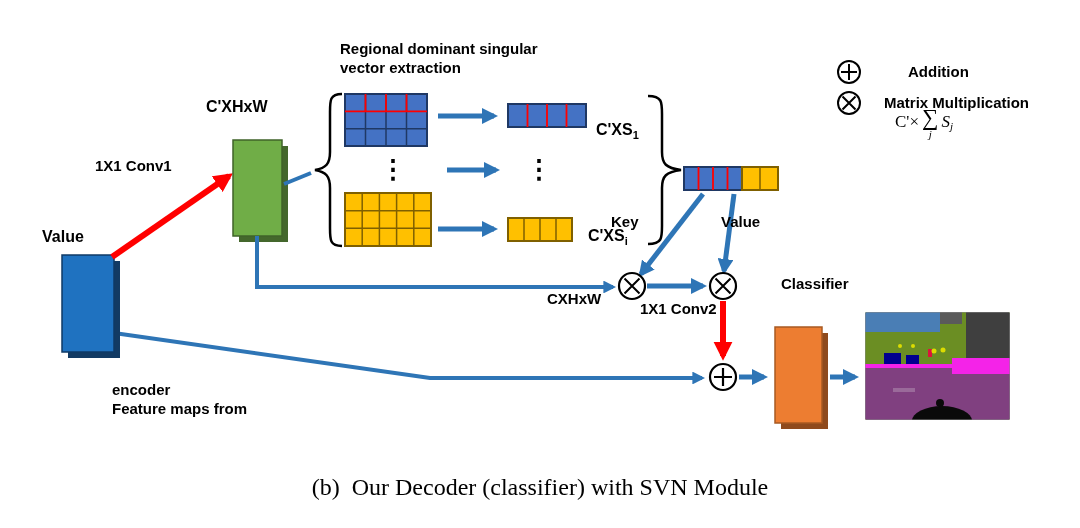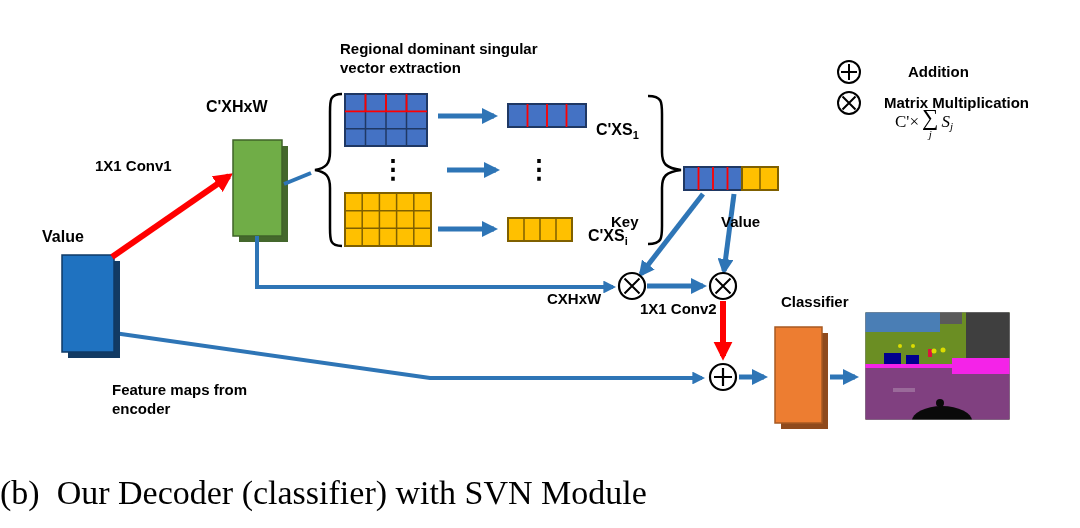--- a/index.html
+++ b/index.html
@@ -4,22 +4,22 @@
 <style>
   html,body{margin:0;padding:0;background:#fff}
   .stage{position:relative;width:1080px;height:528px;background:#fff;
          font-family:"Liberation Sans",sans-serif;overflow:hidden}
   .stage svg{position:absolute;left:0;top:0}
   .lbl{position:absolute;font-weight:bold;font-size:15px;color:#000;
        white-space:nowrap;line-height:1.25}
   .lbl-lg{font-size:16px}
   .subx{font-size:11px;vertical-align:-4px}
   .vdots{position:absolute;font-weight:bold;font-size:26px;color:#000;line-height:1}
-  .caption{position:absolute;left:0;top:474px;width:100%;
-           font-family:"Liberation Serif",serif;font-size:34px;color:#000;white-space:pre}
+  .caption{position:absolute;left:0;top:474px;width:100%;text-align:center;
+           font-family:"Liberation Serif",serif;font-size:24px;color:#000;white-space:pre}
   .sum-label{position:absolute;display:flex;align-items:flex-start;
              font-family:"Liberation Serif",serif;color:#000}
   .sum-prefix{font-size:17px;margin-top:4px}
   .sigma-stack{display:inline-flex;flex-direction:column;align-items:center;
                line-height:.9;margin:0 3px}
   .sigma{font-size:23px}
   .sigma-sub{font-size:11px;font-style:italic;margin-top:1px}
   .sum-term{font-size:17px;margin-top:4px;font-style:italic}
   .term-sub{font-size:11px;vertical-align:-3px}
 </style>
@@ -181,22 +181,22 @@
     <div>vector extraction</div>
   </div>
 
   <div class="lbl lbl-lg" style="left:206px;top:97px">C'XHxW</div>
 
   <div class="lbl" style="left:95px;top:157px">1X1 Conv1</div>
 
   <div class="lbl lbl-lg" style="left:42px;top:227px">Value</div>
 
   <div class="lbl" style="left:112px;top:381px">
+    <div>encoder</div>
     <div>Feature maps from</div>
-    <div>encoder</div>
   </div>
 
   <div class="lbl lbl-lg" style="left:596px;top:120px">
     <span>C'XS</span><span class="subx">1</span>
   </div>
 
   <div class="lbl lbl-lg" style="left:588px;top:226px">
     <span>C'XS</span><span class="subx">i</span>
   </div>
 
@@ -208,21 +208,21 @@
     </span>
     <span class="sum-term">
       <span>S</span><span class="term-sub">j</span>
     </span>
   </div>
 
   <div class="lbl" style="left:611px;top:213px">Key</div>
   <div class="lbl" style="left:721px;top:213px">Value</div>
   <div class="lbl" style="left:547px;top:290px">CXHxW</div>
   <div class="lbl" style="left:640px;top:300px">1X1 Conv2</div>
-  <div class="lbl" style="left:781px;top:293px">Classifier</div>
+  <div class="lbl" style="left:781px;top:275px">Classifier</div>
 
   <div class="lbl" style="left:908px;top:63px">Addition</div>
   <div class="lbl" style="left:884px;top:94px">Matrix Multiplication</div>
 
   <div class="vdots" style="left:380px;top:156px">⋮</div>
   <div class="vdots" style="left:526px;top:156px">⋮</div>
 
   <div class="caption">(b)  Our Decoder (classifier) with SVN Module</div>
 </div>
 

